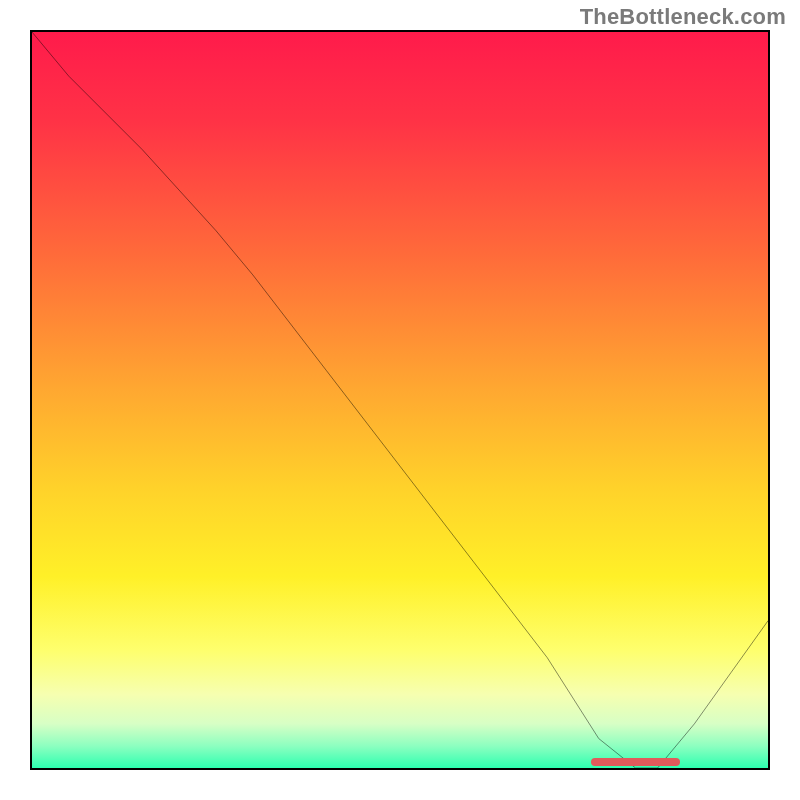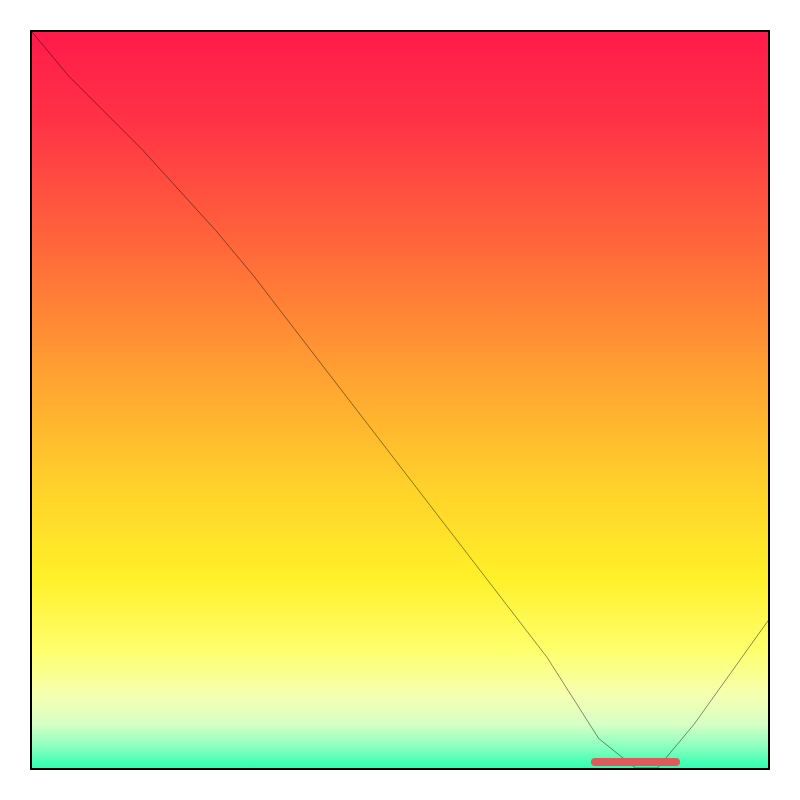--- a/index.html
+++ b/index.html
@@ -53,20 +53,21 @@
     position: absolute;
     height: 8px;
     background: #e15a5b;
     border-radius: 4px;
   }
 </style>
 </head>
 <body>
 
 <div class="container">
+  <div class="watermark">TheBottleneck.com</div>
 
   <div class="plot-area">
     <svg class="gradient-fill" viewBox="0 0 100 100" preserveAspectRatio="none">
       <defs>
         <linearGradient id="bg-grad" x1="0" y1="0" x2="0" y2="1">
             <stop offset="0%" stop-color="#ff1b4b"></stop>
             <stop offset="12%" stop-color="#ff3246"></stop>
             <stop offset="30%" stop-color="#ff6a3a"></stop>
             <stop offset="48%" stop-color="#ffa631"></stop>
             <stop offset="62%" stop-color="#ffd22a"></stop>

